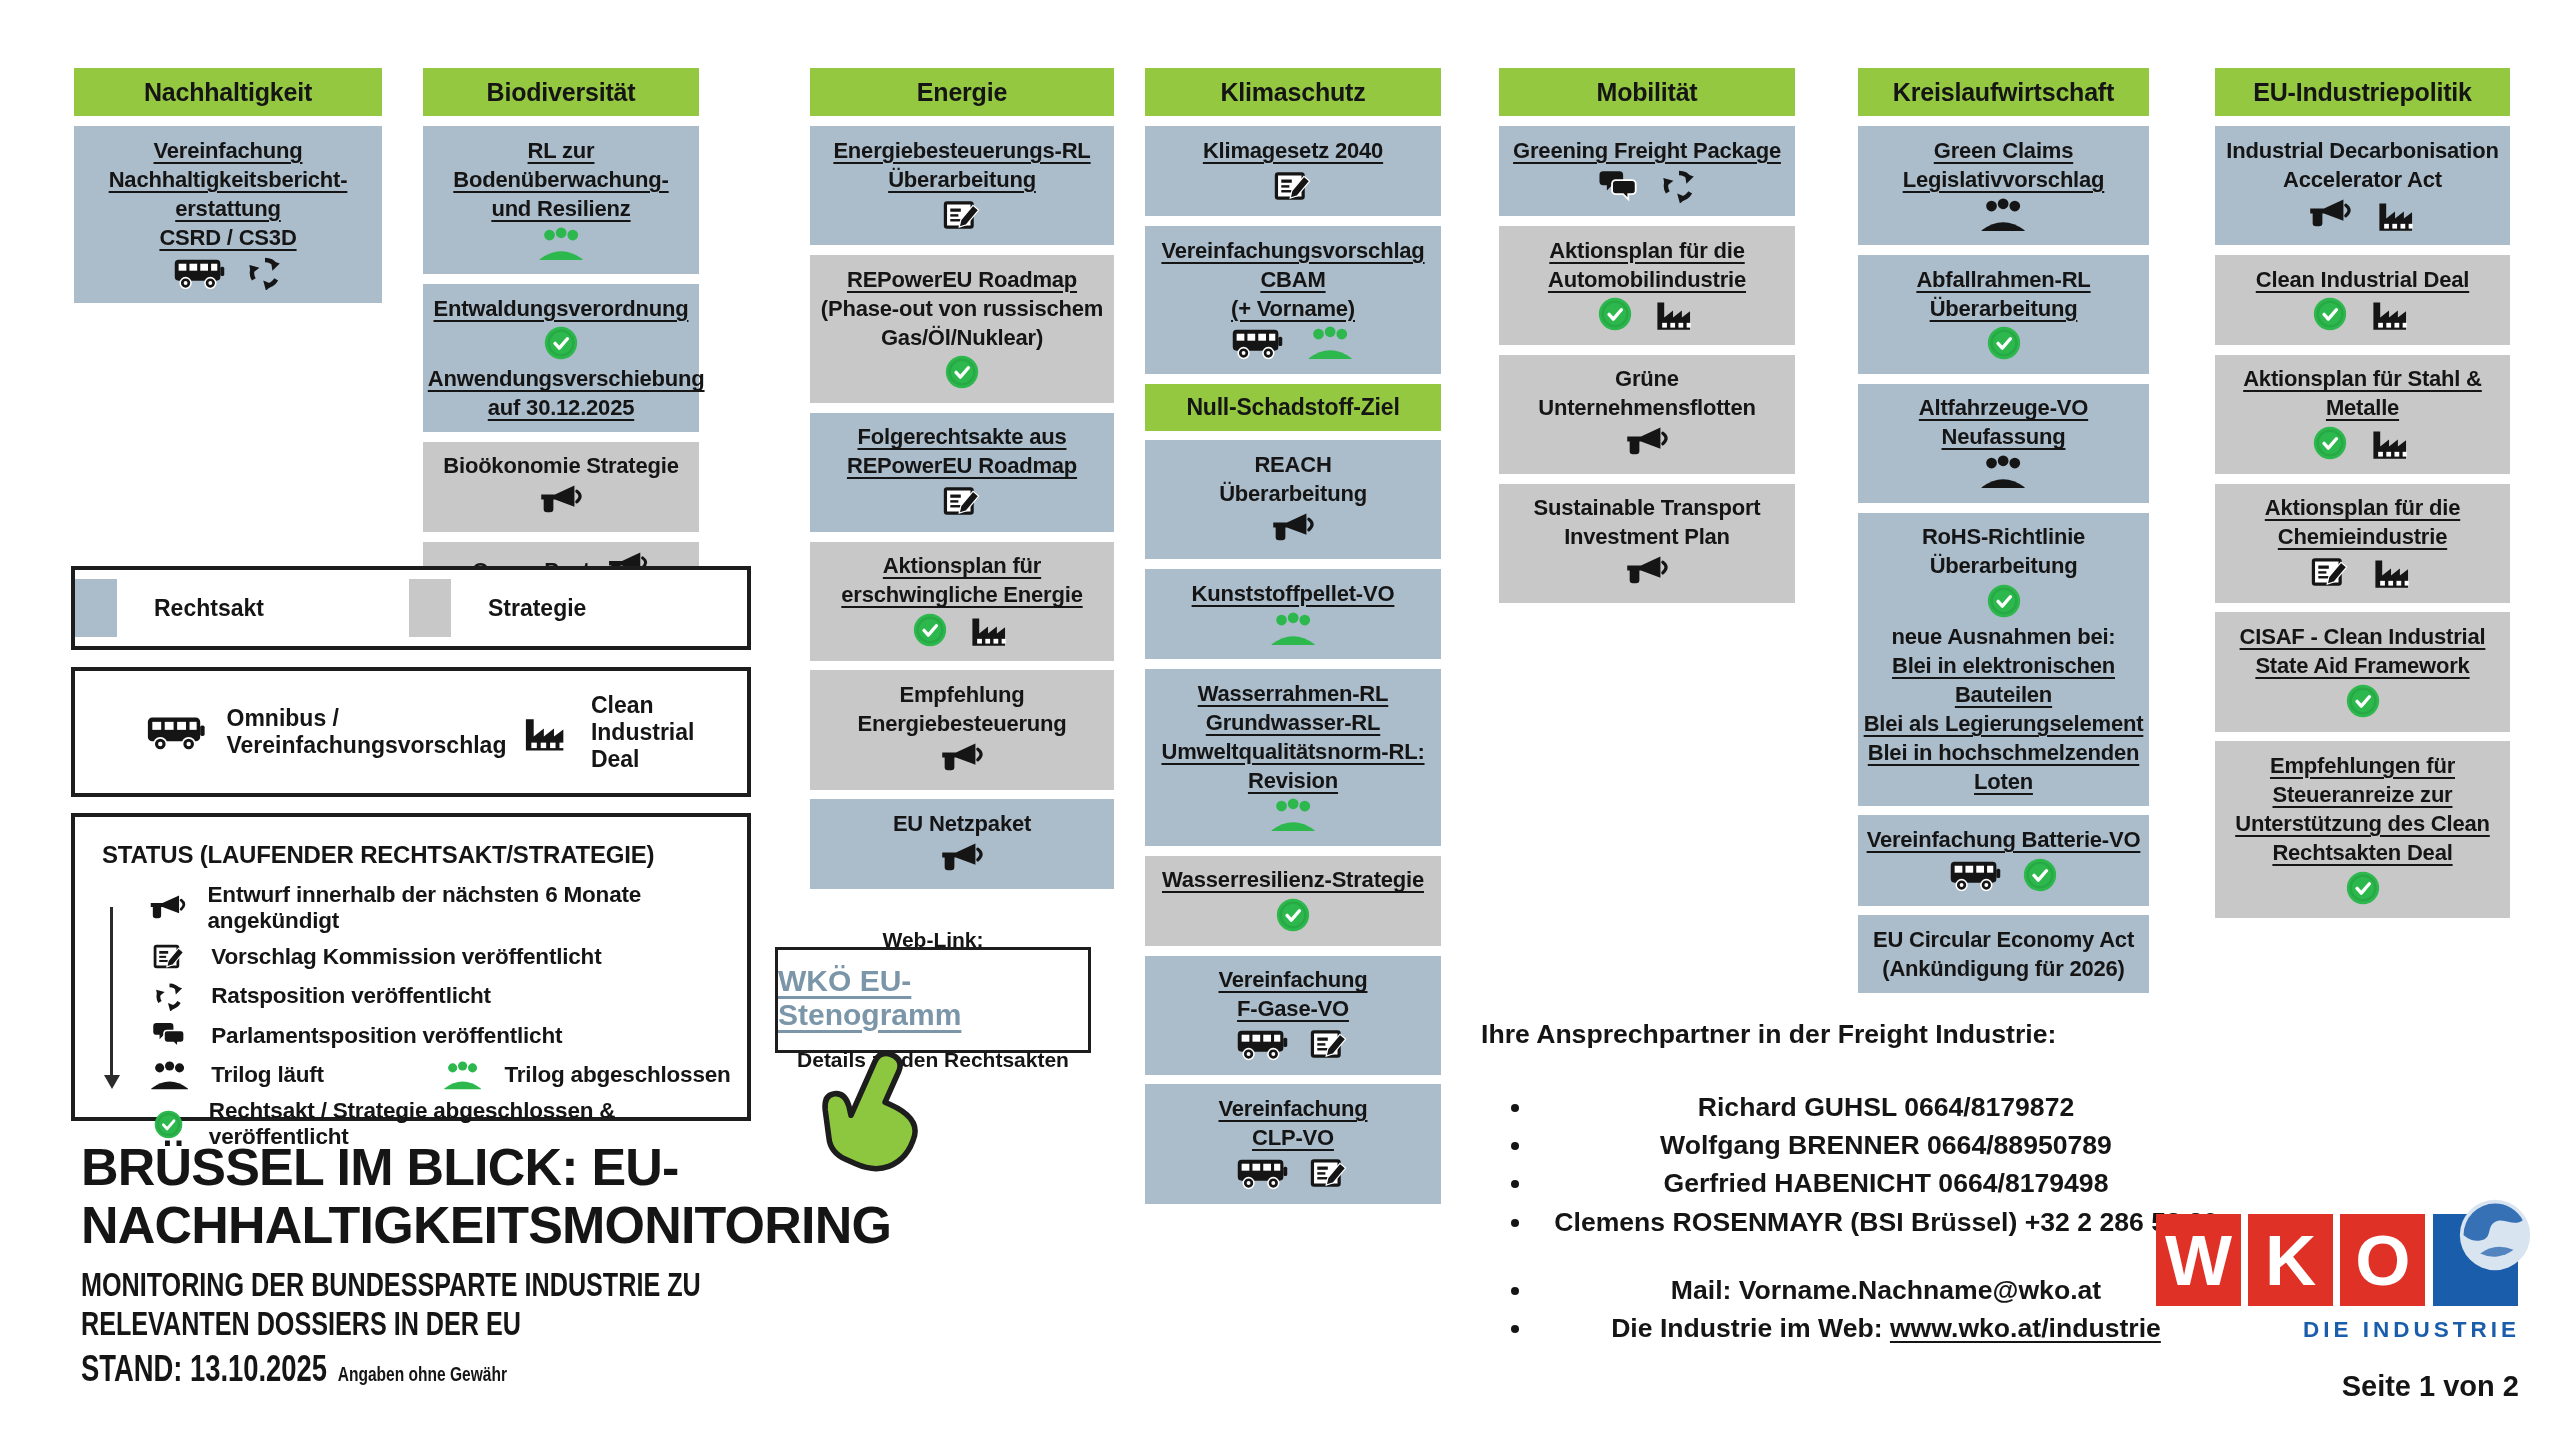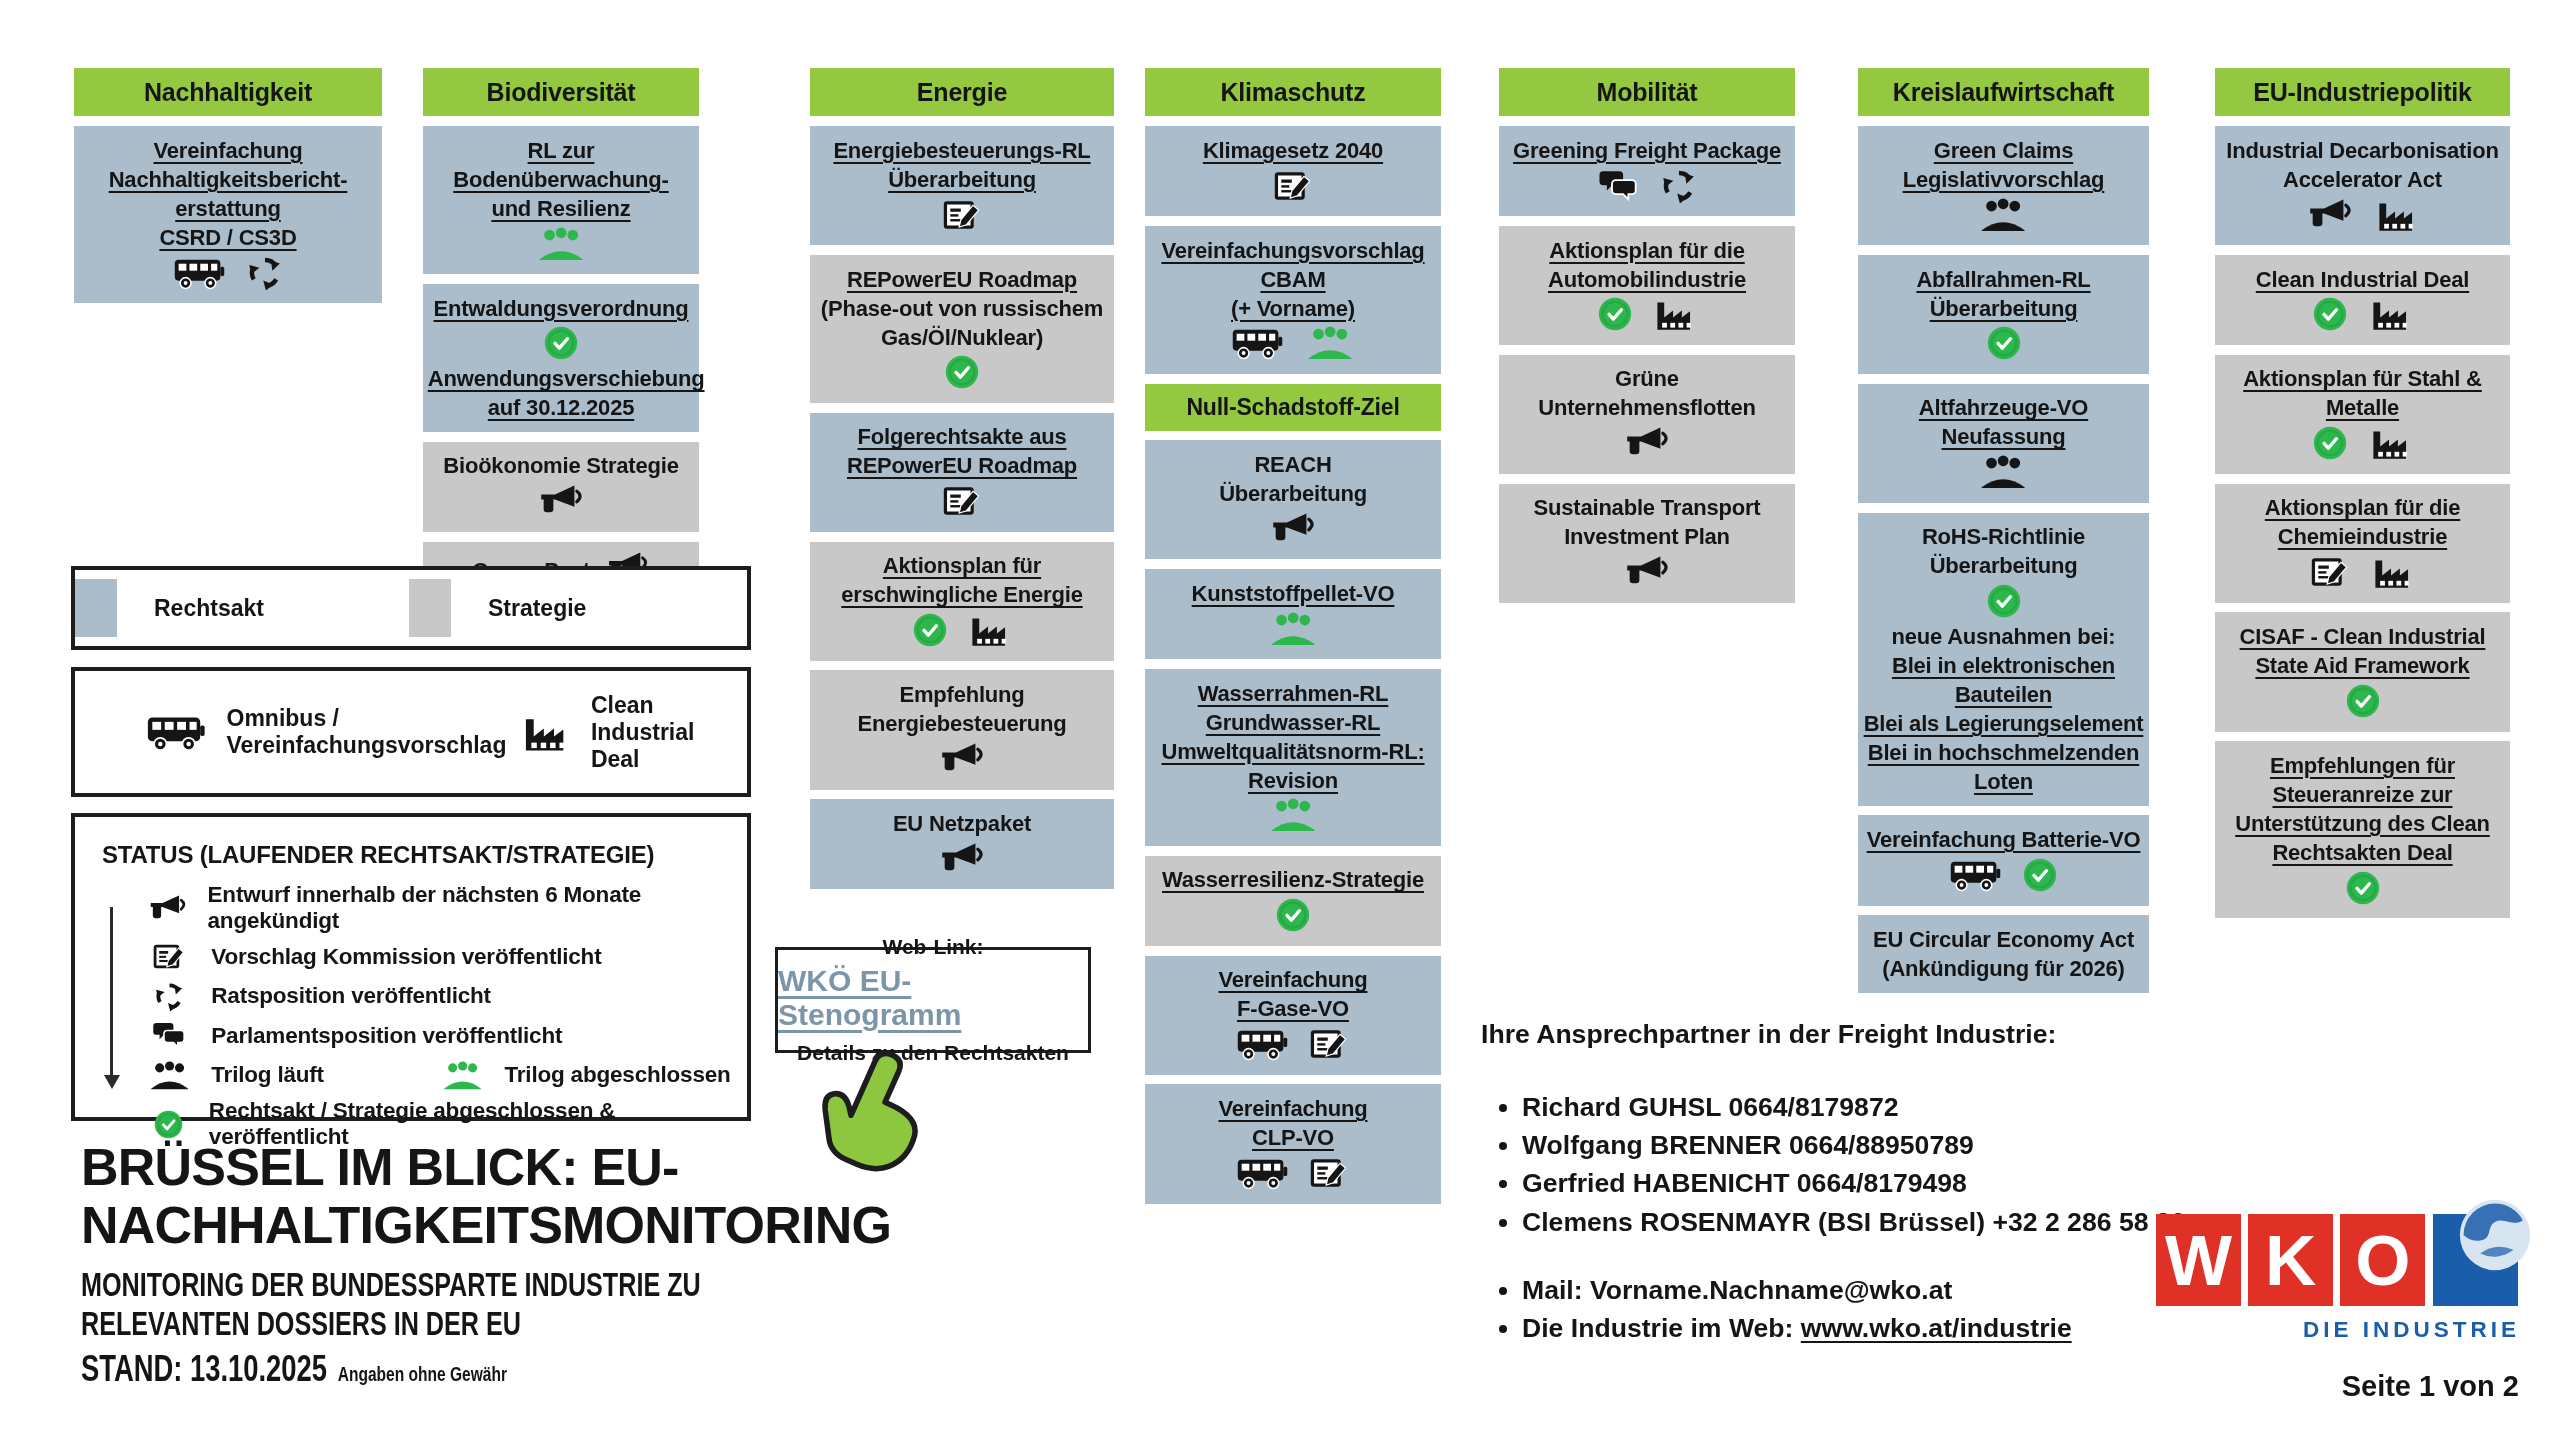--- a/index.html
+++ b/index.html
@@ -44,40 +44,40 @@
   .status-arrow:after{content:"";position:absolute;left:-6.4px;bottom:-14.5px;
       border:8px solid transparent;border-top:14.5px solid #2b2b2b;}
   .status-row{display:flex;align-items:center;gap:19.3px;margin:5.6px 0 5.6px 45px;min-height:34px;}
   .status-row .ic{width:45px;display:flex;justify-content:center;}
   .status-row svg{height:29px;width:auto;display:block;}
   .status-label{font-size:22.5px;font-weight:600;letter-spacing:-0.2px;}
   .status-pair2{display:flex;align-items:center;gap:19.3px;margin-left:97px;}
 
   
   #weblink{left:775px;top:947px;width:316px;height:106px;border-width:3.2px;
-           display:flex;flex-direction:column;align-items:center;justify-content:center;gap:5px;}
+           display:flex;flex-direction:column;align-items:center;justify-content:center;gap:12px;}
   #weblink .t1{font-size:21px;font-weight:700;}
   #weblink .t2{font-size:30px;font-weight:700;color:var(--link);text-decoration:underline;
                text-decoration-thickness:3.2px;text-underline-offset:4.8px;cursor:pointer;}
   #weblink .t3{font-size:21px;font-weight:700;margin-top:4.8px;}
   #hand{position:absolute;left:815px;top:1043px;transform:rotate(24deg);}
   #hand svg{height:129px;width:auto;}
 
   
   #title-block{position:absolute;left:81px;top:1138px;width:805px;}
   #title-block .big{font-size:52px;line-height:58px;font-weight:700;letter-spacing:-0.8px;}
   #title-block .subwrap{transform:scaleX(0.74);transform-origin:left top;margin-top:11.3px;}
   #title-block .sub{font-size:34px;line-height:39px;font-weight:700;white-space:nowrap;}
   #title-block .stand{font-size:37px;font-weight:700;white-space:nowrap;margin-top:4.8px;}
   #title-block .note{font-size:21px;font-weight:700;margin-left:14.5px;}
 
   
   #contacts{position:absolute;left:1481px;top:1019px;width:773px;}
   #contacts h2{font-size:26.6px;font-weight:700;margin:0 0 42px 0;}
-  #contacts ul{list-style:disc;margin:4px;padding-left:37px;}
+  #contacts ul{list-style:disc;margin:16px;padding-left:37px;text-align:center;}
   #contacts li{font-size:26.6px;font-weight:600;margin:7.2px 0;}
   #contacts li.gap{margin-top:37px;}
   #contacts .weblink-text{text-decoration:underline;text-decoration-thickness:2px;
                           text-underline-offset:4px;cursor:pointer;}
 
   
   #logo{position:absolute;left:2156px;top:1214px;width:364px;}
   #logo .sqrow{display:flex;}
   #logo .sq{width:85px;height:92px;margin-right:7.2px;background:var(--wko-red);color:#fff;
             display:flex;align-items:center;justify-content:center;font-size:71px;font-weight:700;}

